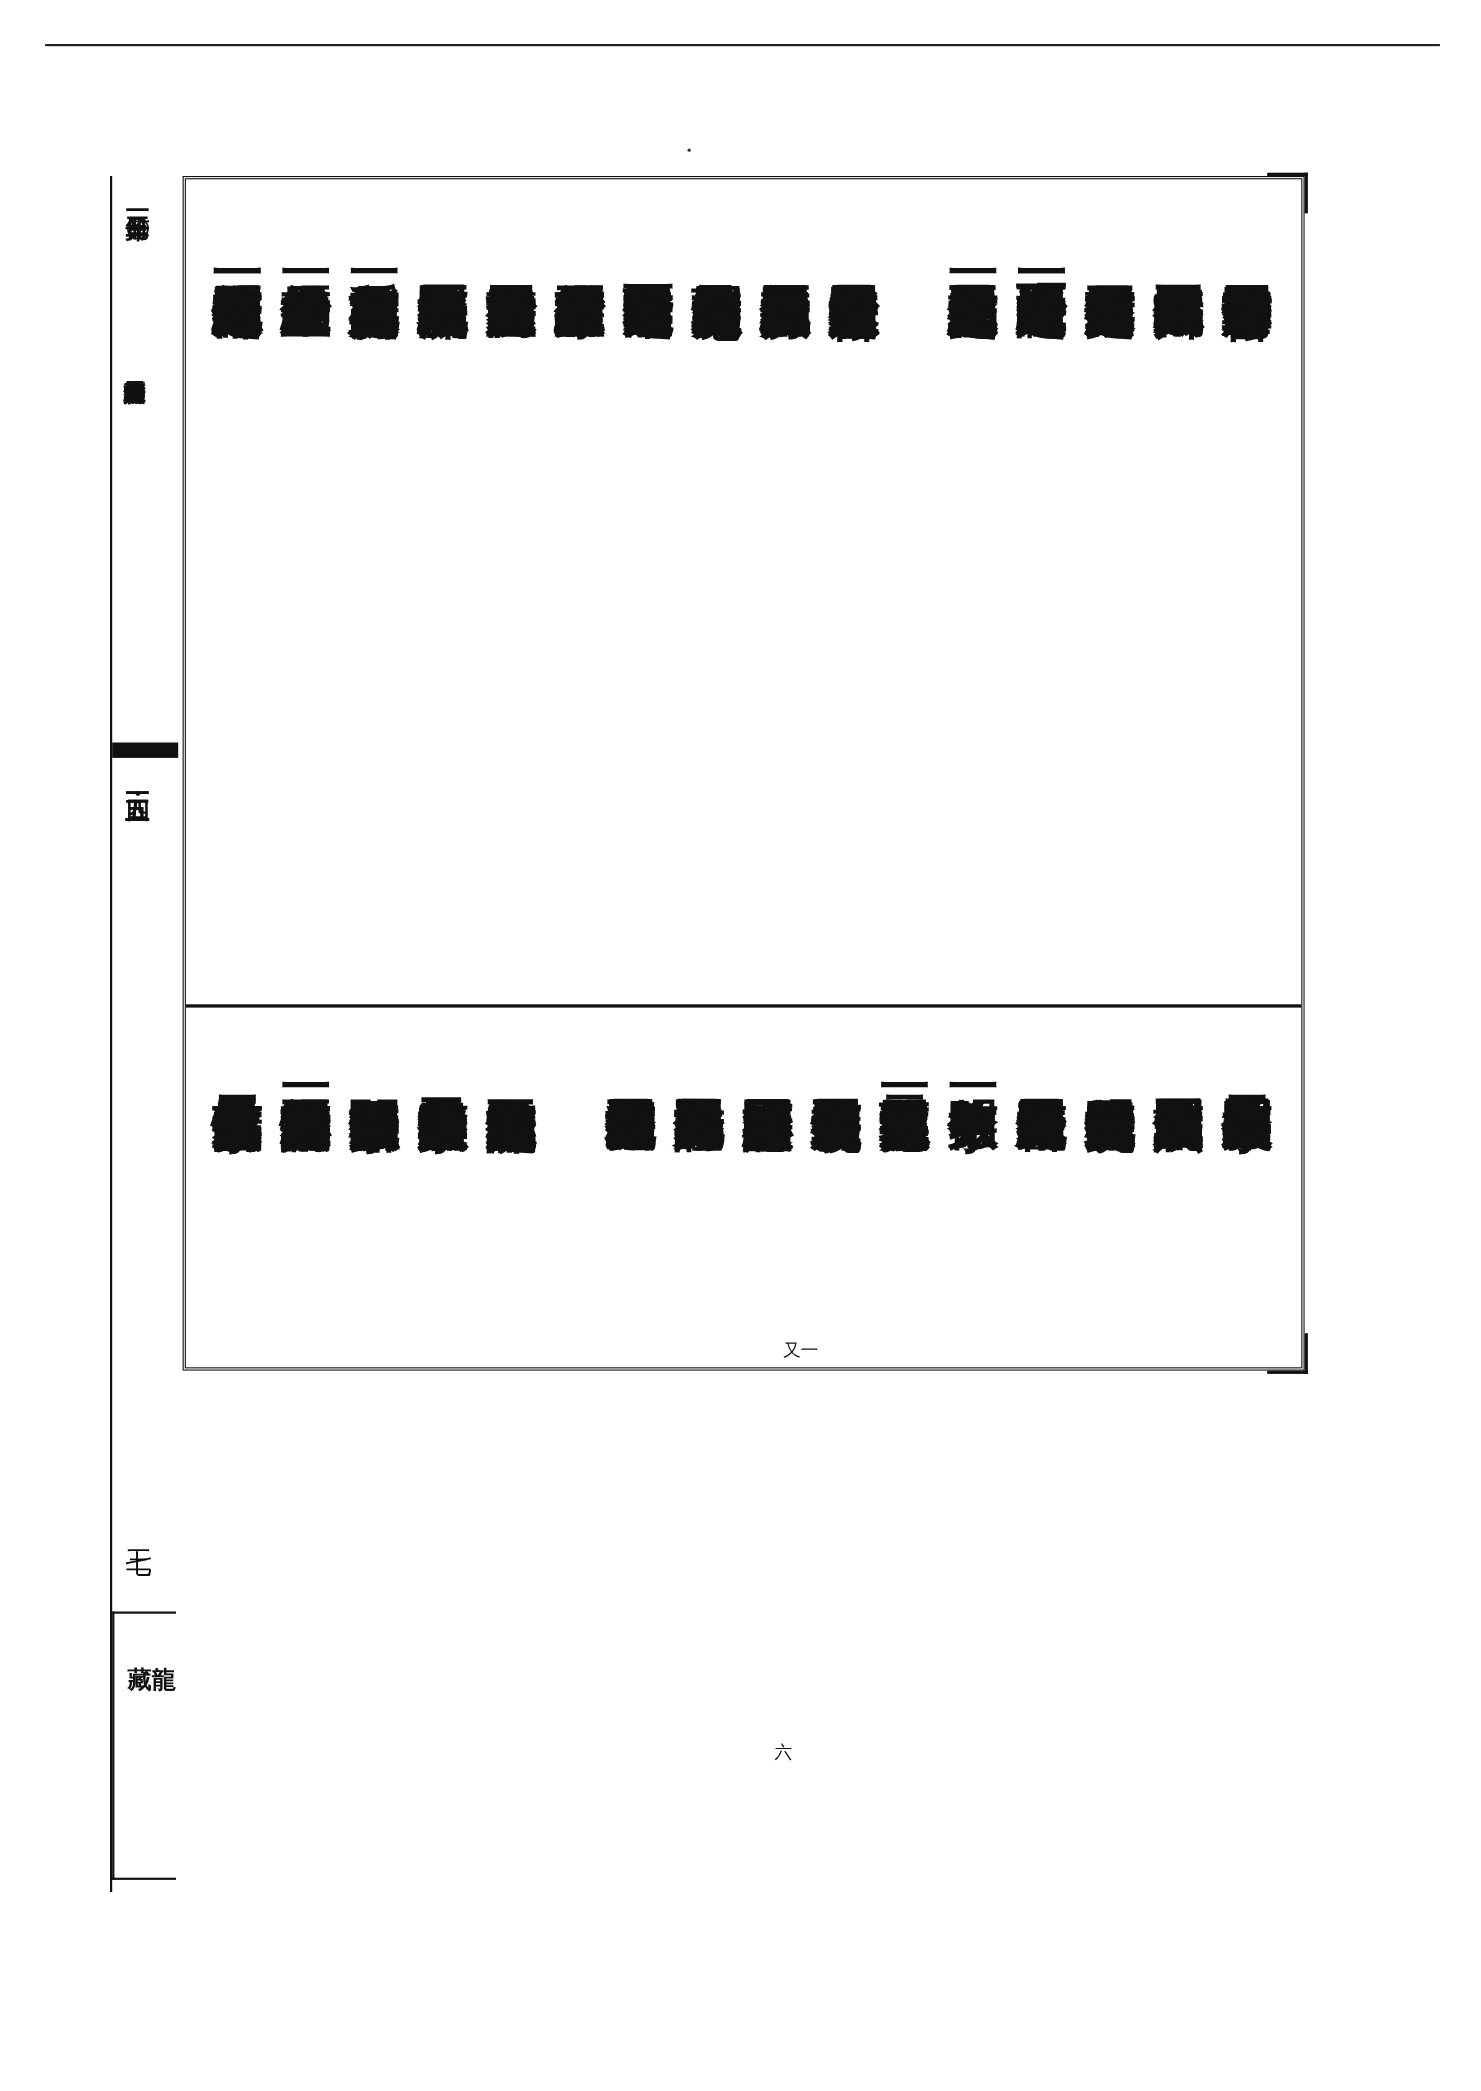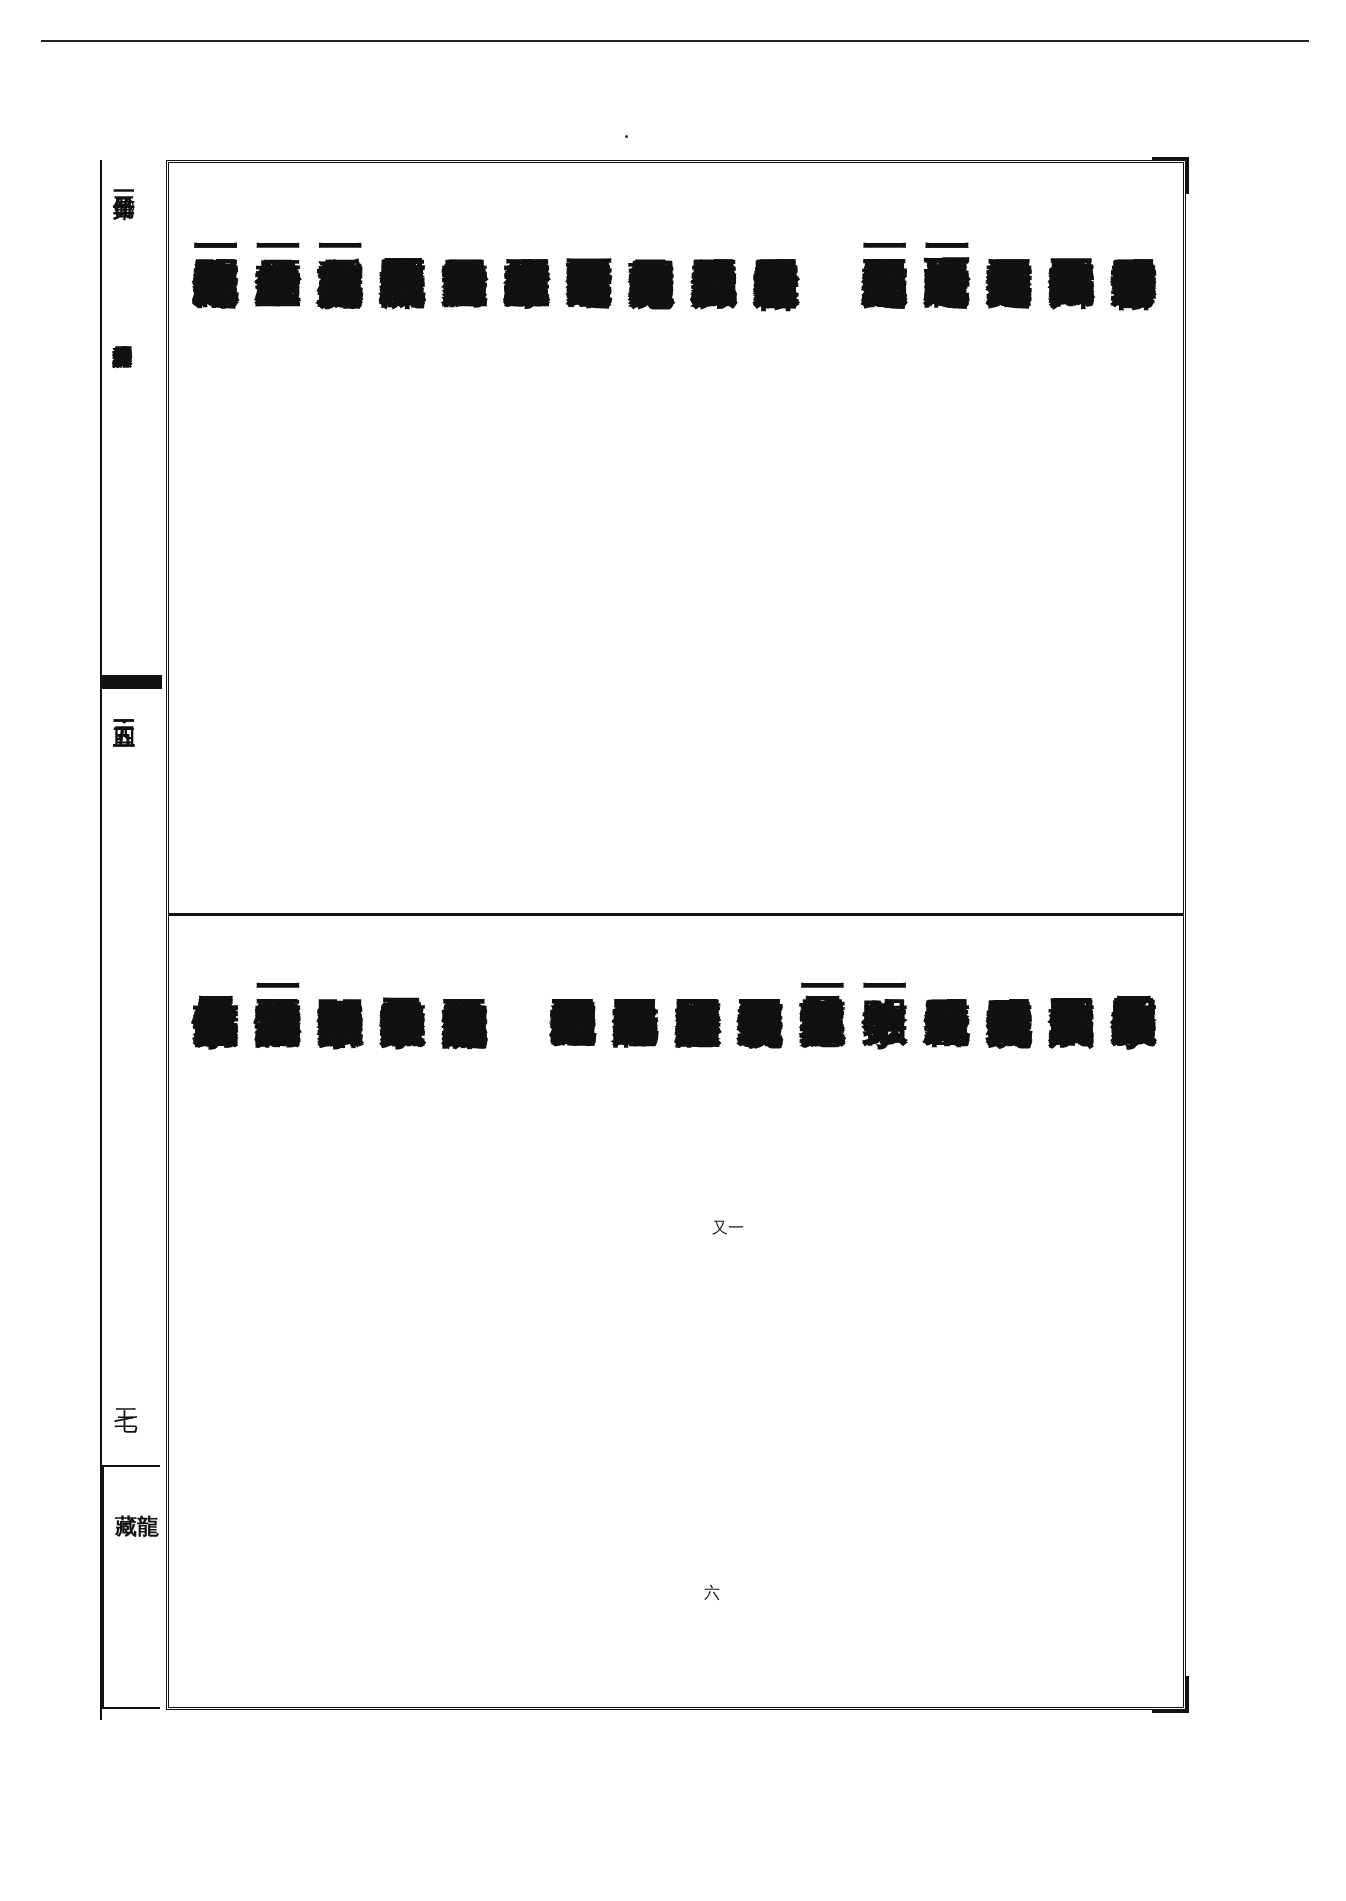--- a/index.html
+++ b/index.html
@@ -1,19 +1,19 @@
 <!DOCTYPE html>
 <html><head>
 <meta charset="utf-8">
 <style>
   html, body { margin:0; padding:0; background:#ffffff; }
   body { width:1346px; height:1901px; position:relative; overflow:hidden;
          font-family:"DejaVu Serif", "Liberation Serif", serif; color:#111; }
   .top-rule { position:absolute; left:41px; top:40px; width:1268px; height:2px; background:#222; }
-  .frame { position:absolute; left:166px; top:160px; width:1020px; height:1550px;
+  .frame { position:absolute; left:166px; top:160px; width:1020px; height:1086px;
            border:3px double #111; box-sizing:border-box; }
   .frame .corner { position:absolute; width:34px; height:34px; border:3px solid #111; }
   .corner.tr { right:-6px; top:-6px; border-left:none; border-bottom:none; }
   .corner.br { right:-6px; bottom:-6px; border-left:none; border-top:none; }
   .divider { position:absolute; left:0; right:0; top:750px; height:3px; background:#111; }
   .half { position:absolute; left:20px; right:20px; display:flex; flex-direction:row-reverse; justify-content:space-between; }
   .half.upper { top:60px; height:660px; }
   .half.lower { top:800px; height:720px; }
   .col { writing-mode:vertical-rl; text-orientation:upright; font-size:46px; line-height:56px;
          letter-spacing:0px; white-space:nowrap; font-weight:bold; width:56px; }

